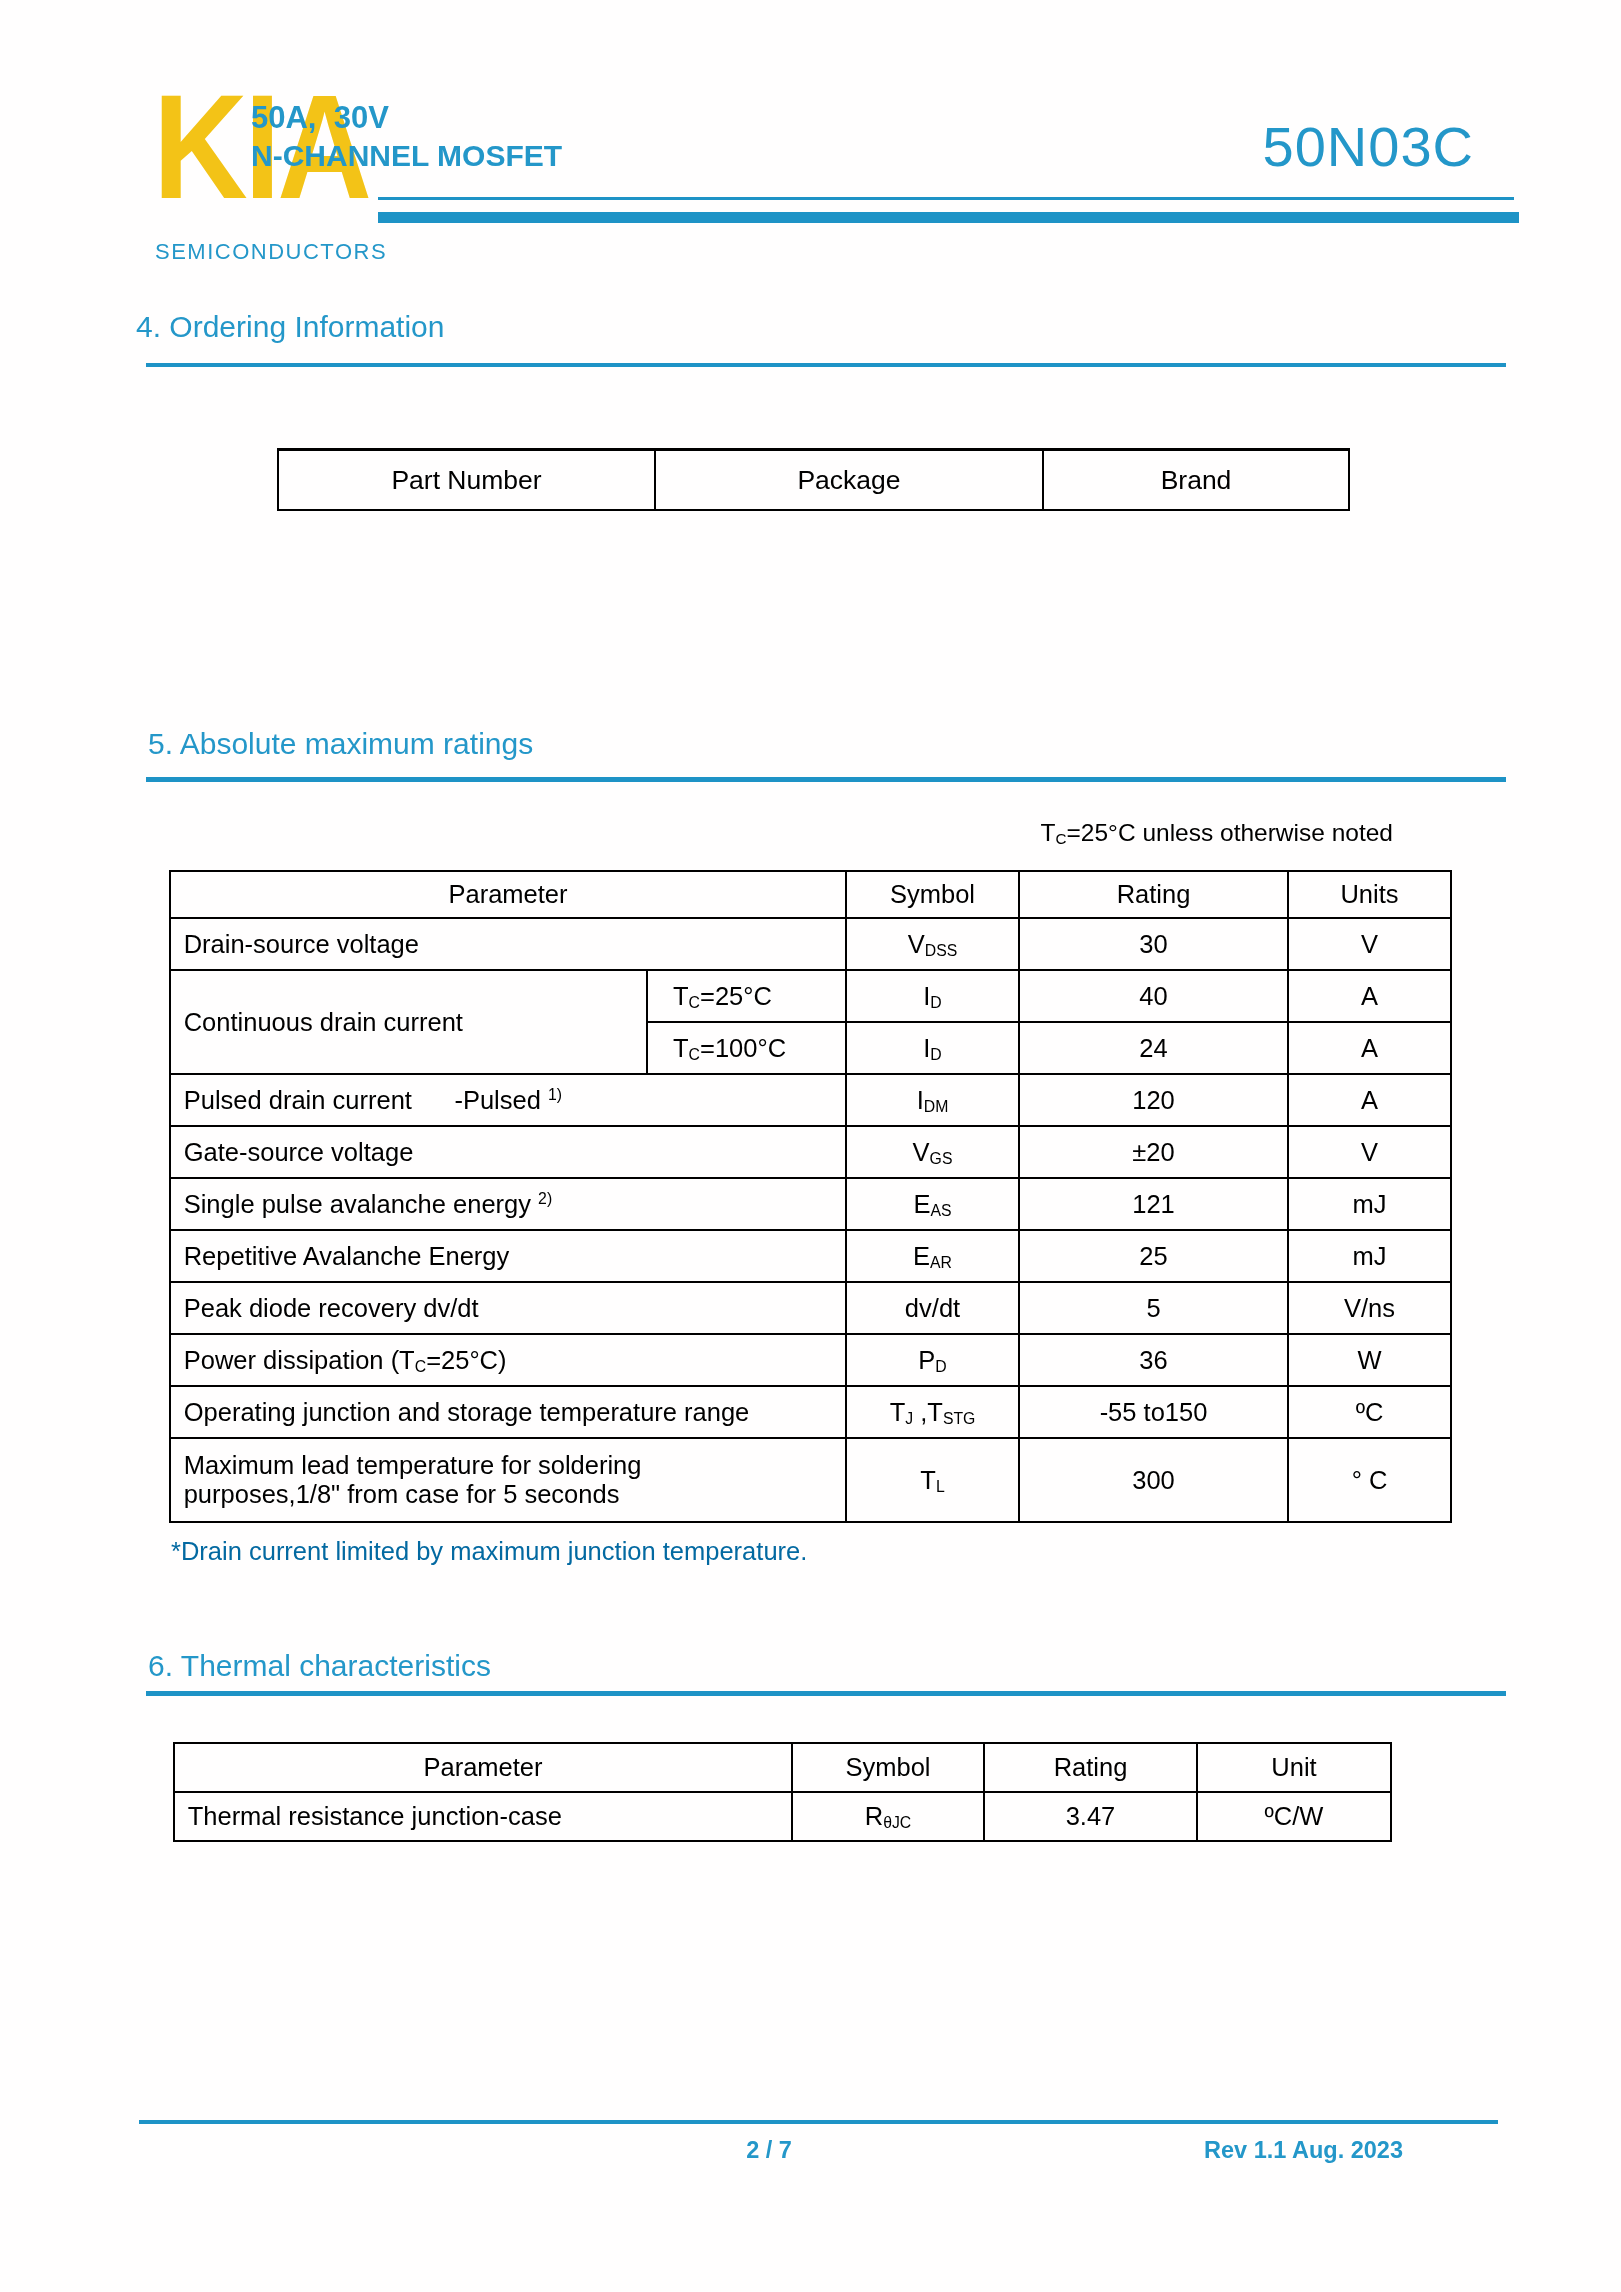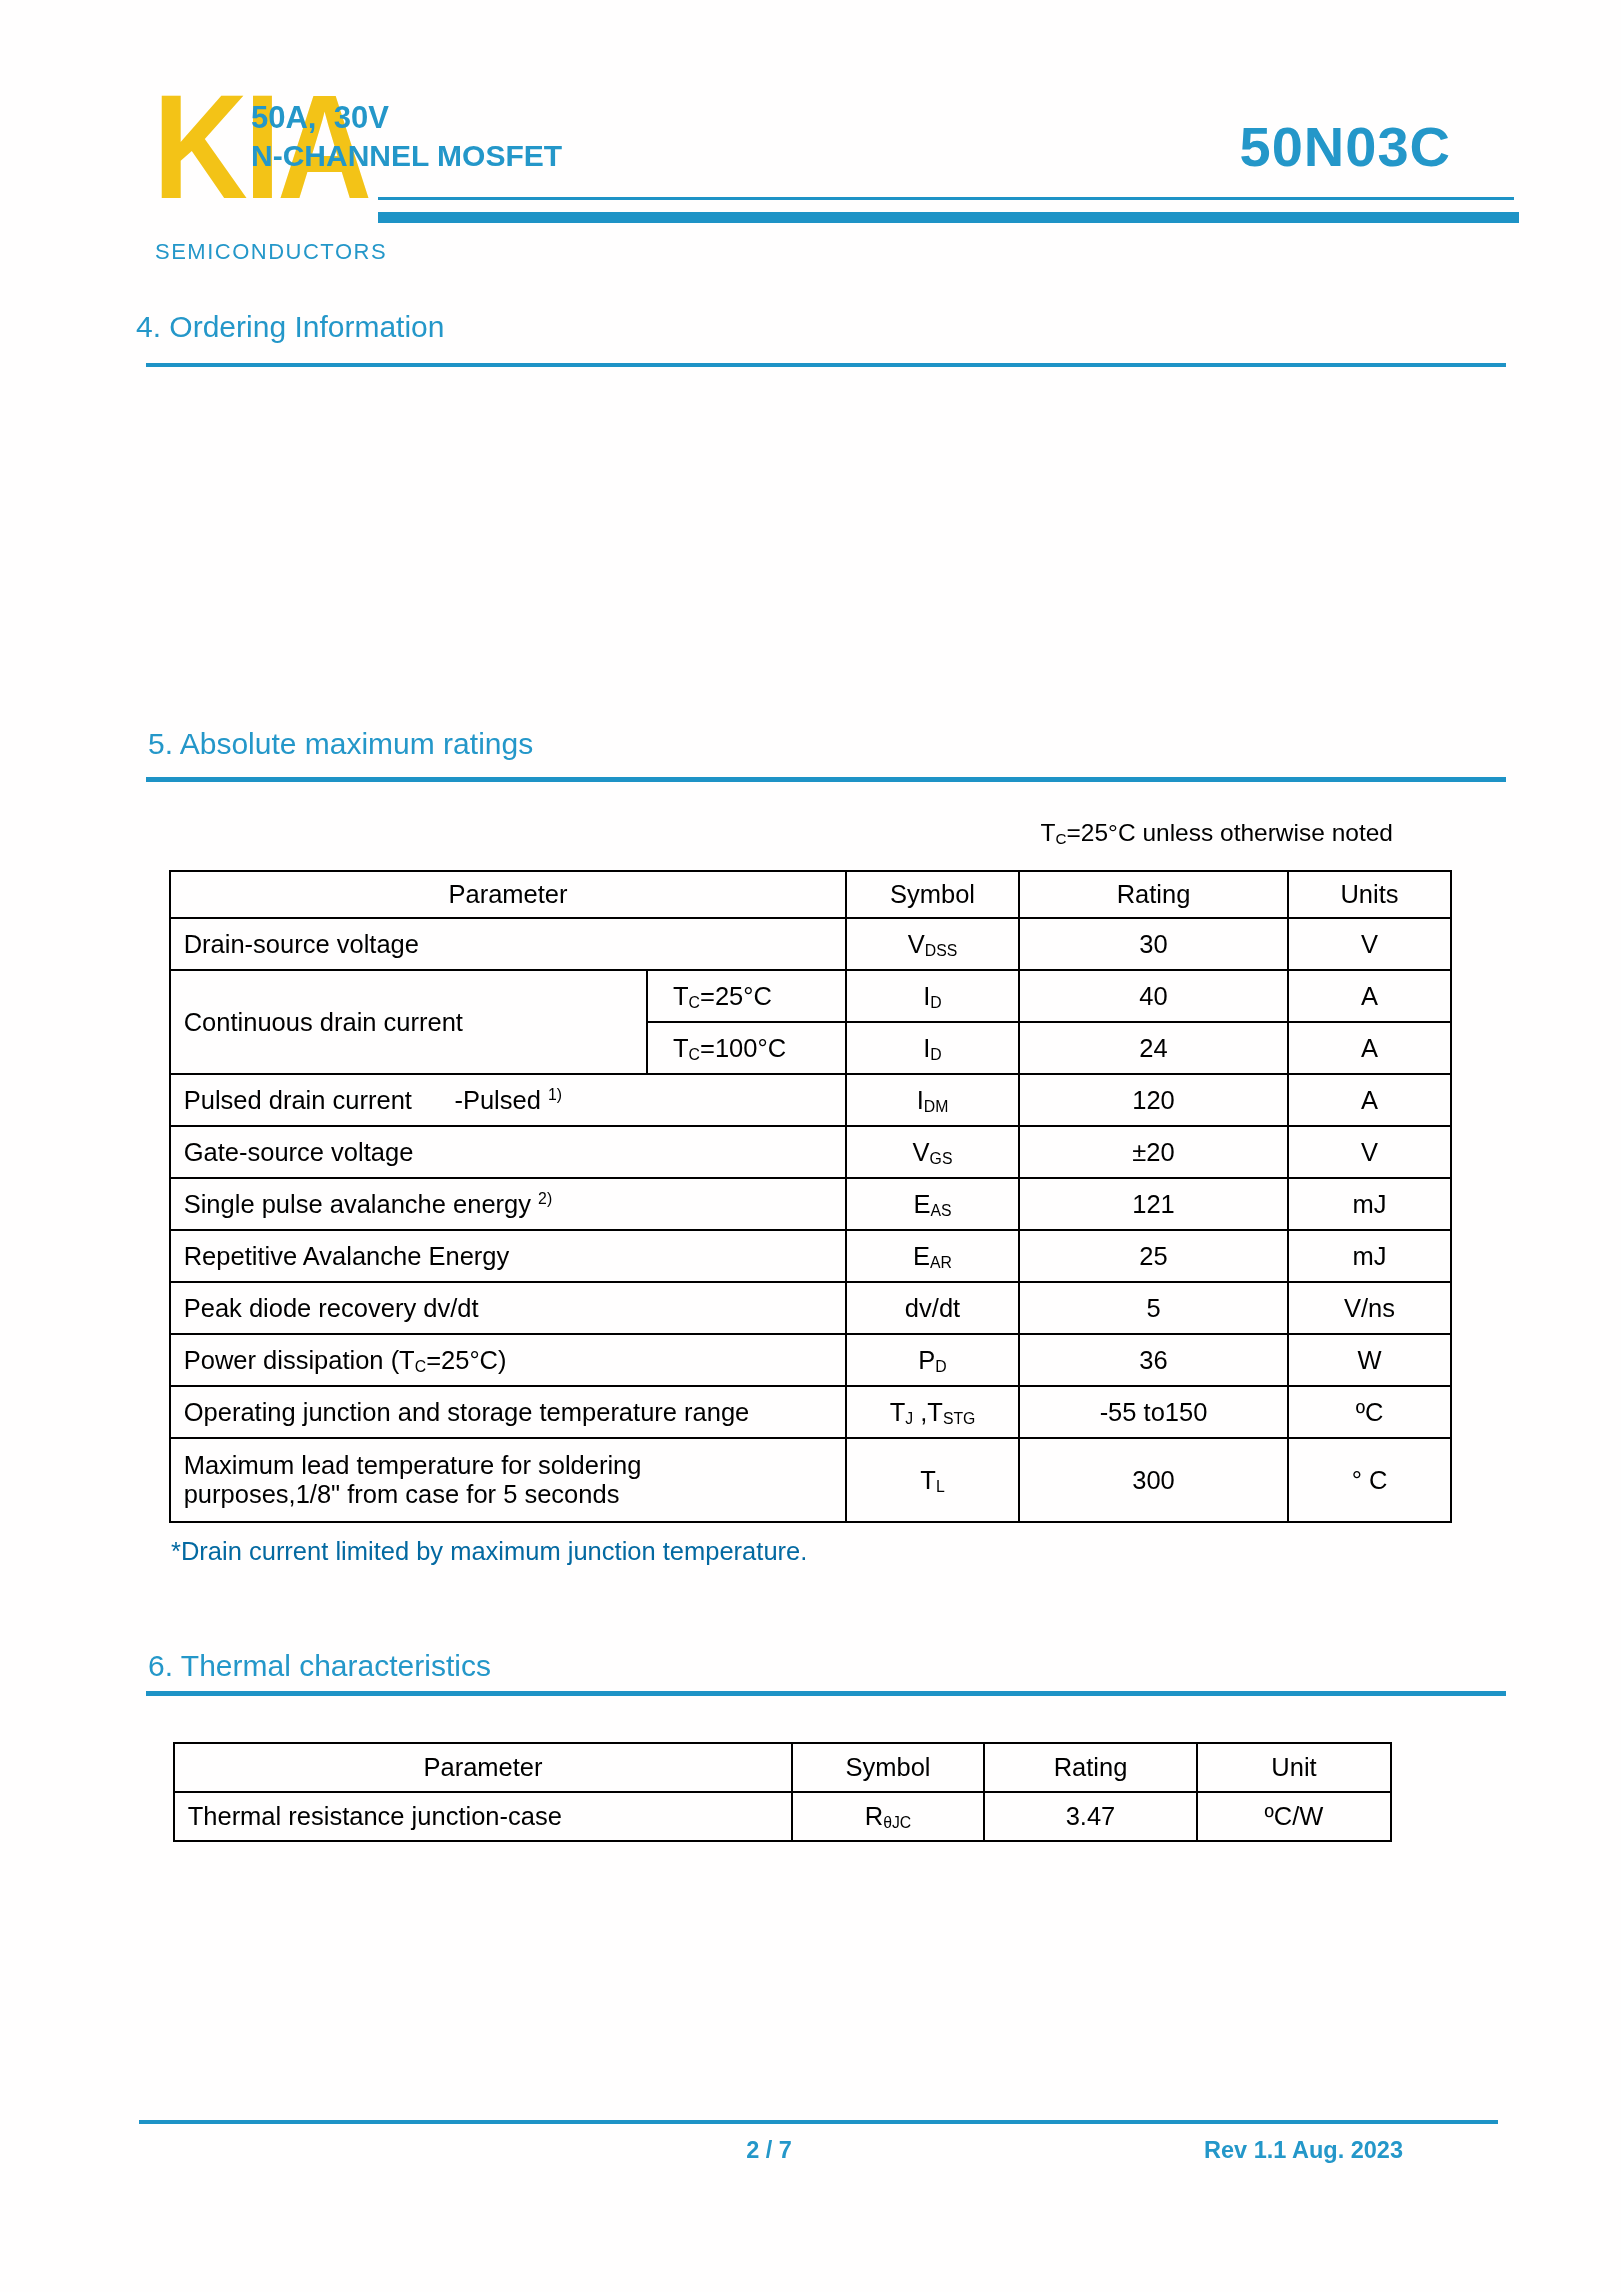--- a/index.html
+++ b/index.html
@@ -34,22 +34,22 @@
   .rating-line{
     position:absolute;left:251px;top:100px;
     font-size:31px;font-weight:bold;color:var(--accent-text);
     white-space:pre;
   }
   .device-type{
     position:absolute;left:251px;top:139px;
     font-size:30px;font-weight:bold;color:var(--accent-text);
   }
   .part-title{
-    position:absolute;right:170px;top:114px;
-    font-size:56px;font-weight:700;letter-spacing:1px;
+    position:absolute;right:147px;top:114px;
+    font-size:56px;font-weight:400;letter-spacing:1px;
     color:var(--accent-text);
     margin-left:40px;
   }
   .rule{position:absolute;background:var(--accent-line);}
   .rule-thin{left:378px;top:197px;width:1136px;height:2.9px;}
   .rule-thick{left:378px;top:212px;width:1141px;height:10.8px;}
   
   .sec-heading{
     position:absolute;
     font-size:30px;font-weight:400;color:var(--accent-text);
@@ -119,20 +119,25 @@
 
   <div class="sec-heading" id="h-ordering">4. Ordering Information</div>
   <div class="rule" id="u-ordering"></div>
   <table id="ordering-table">
     <colgroup>
         <col style="width:377px">
         <col style="width:388px">
         <col style="width:306px">
       </colgroup>
     <tbody>
+        <tr>
+          <td class="hdr">Part Number</td>
+          <td class="hdr">Package</td>
+          <td class="hdr">Brand</td>
+        </tr>
       </tbody>
   </table>
 
   <div class="sec-heading" id="h-absmax">5. Absolute maximum ratings</div>
   <div class="rule" id="u-absmax"></div>
   <div class="cond-note">T<sub>C</sub>=25°C unless otherwise noted</div>
   <table id="absmax-table">
     <colgroup>
         <col style="width:477px">
         <col style="width:199px">

